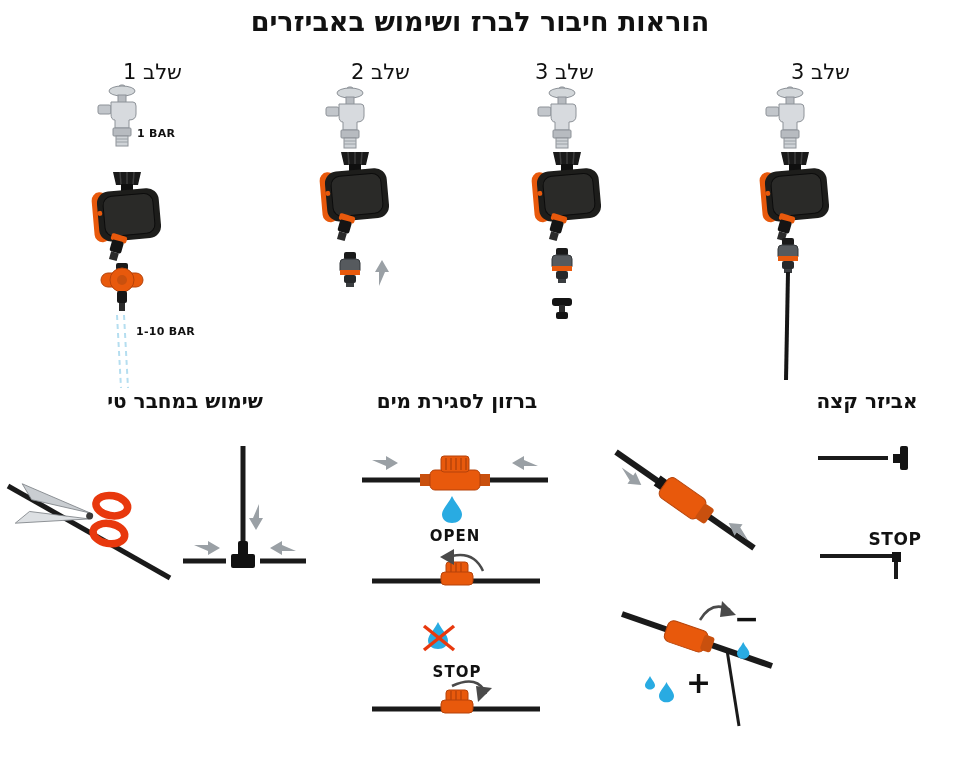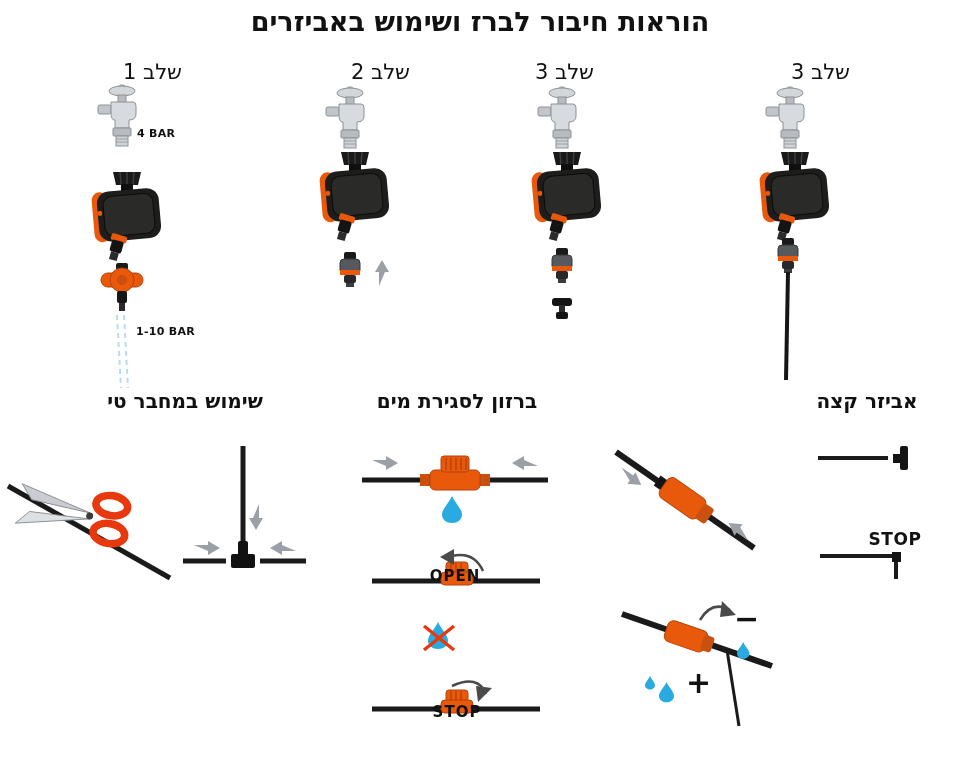--- a/index.html
+++ b/index.html
@@ -5,21 +5,21 @@
   html,body{margin:0;padding:0;background:#ffffff;}
   .page{
     position:relative;width:960px;height:760px;background:#fff;overflow:hidden;
     font-family:"DejaVu Sans","Liberation Sans",sans-serif;color:#111;
   }
   .t{position:absolute;white-space:nowrap;}
   .title{top:6px;left:0;width:960px;text-align:center;font-size:27px;font-weight:700;}
   .step-label{top:60px;width:120px;text-align:right;font-size:21px;font-weight:500;}
   .bar-label{font-size:11px;font-weight:700;letter-spacing:.3px;}
   .section-title{top:389px;text-align:center;font-size:20px;font-weight:700;}
-  .state-label{text-align:center;font-size:15px;font-weight:700;letter-spacing:1px;margin-top:40px;}
+  .state-label{text-align:center;font-size:15px;font-weight:700;letter-spacing:1px;}
   .stop-label{text-align:center;font-size:17px;font-weight:600;letter-spacing:.5px;}
   .sign{font-size:30px;font-weight:700;line-height:1;}
   svg.art{position:absolute;left:0;top:0;}
 </style>
 </head>
 <body>
 
 <div class="page">
 
   <svg class="art" width="960" height="760" viewBox="0 0 960 760">
@@ -216,21 +216,21 @@
     </g>
   </svg>
 
   <div class="t title" dir="rtl">הוראות חיבור לברז ושימוש באביזרים</div>
 
   <div class="t step-label" style="left:62px">שלב 1</div>
   <div class="t step-label" style="left:290px">שלב 2</div>
   <div class="t step-label" style="left:474px">שלב 3</div>
   <div class="t step-label" style="left:730px">שלב 3</div>
 
-  <div class="t bar-label" style="left:137px;top:127px">4 BAR</div>
+  <div class="t bar-label" style="left:137px;top:127px">1 BAR</div>
   <div class="t bar-label" style="left:136px;top:325px">1-10 BAR</div>
 
   <div class="t section-title" dir="rtl" style="left:357px;width:200px">ברזון לסגירת מים</div>
   <div class="t section-title" dir="rtl" style="left:85px;width:200px">שימוש במחבר טי</div>
   <div class="t section-title" dir="rtl" style="left:787px;width:160px">אביזר קצה</div>
 
   <div class="t state-label" style="left:415px;top:527px;width:80px">OPEN</div>
   <div class="t state-label" style="left:417px;top:663px;width:80px">STOP</div>
   <div class="t stop-label" style="left:850px;top:529px;width:90px">STOP</div>
 

